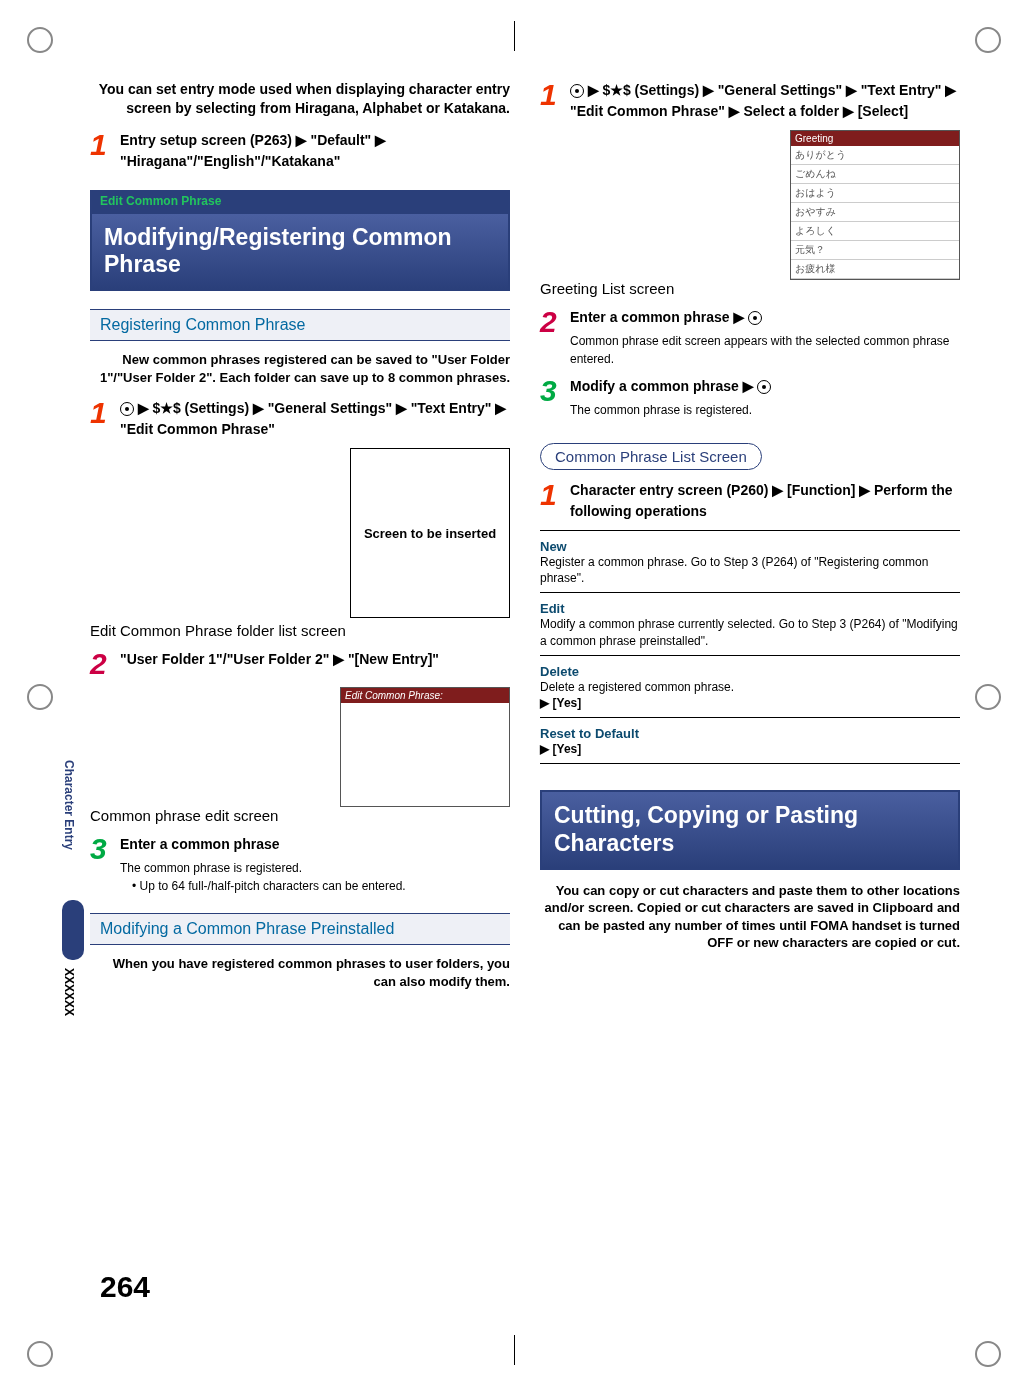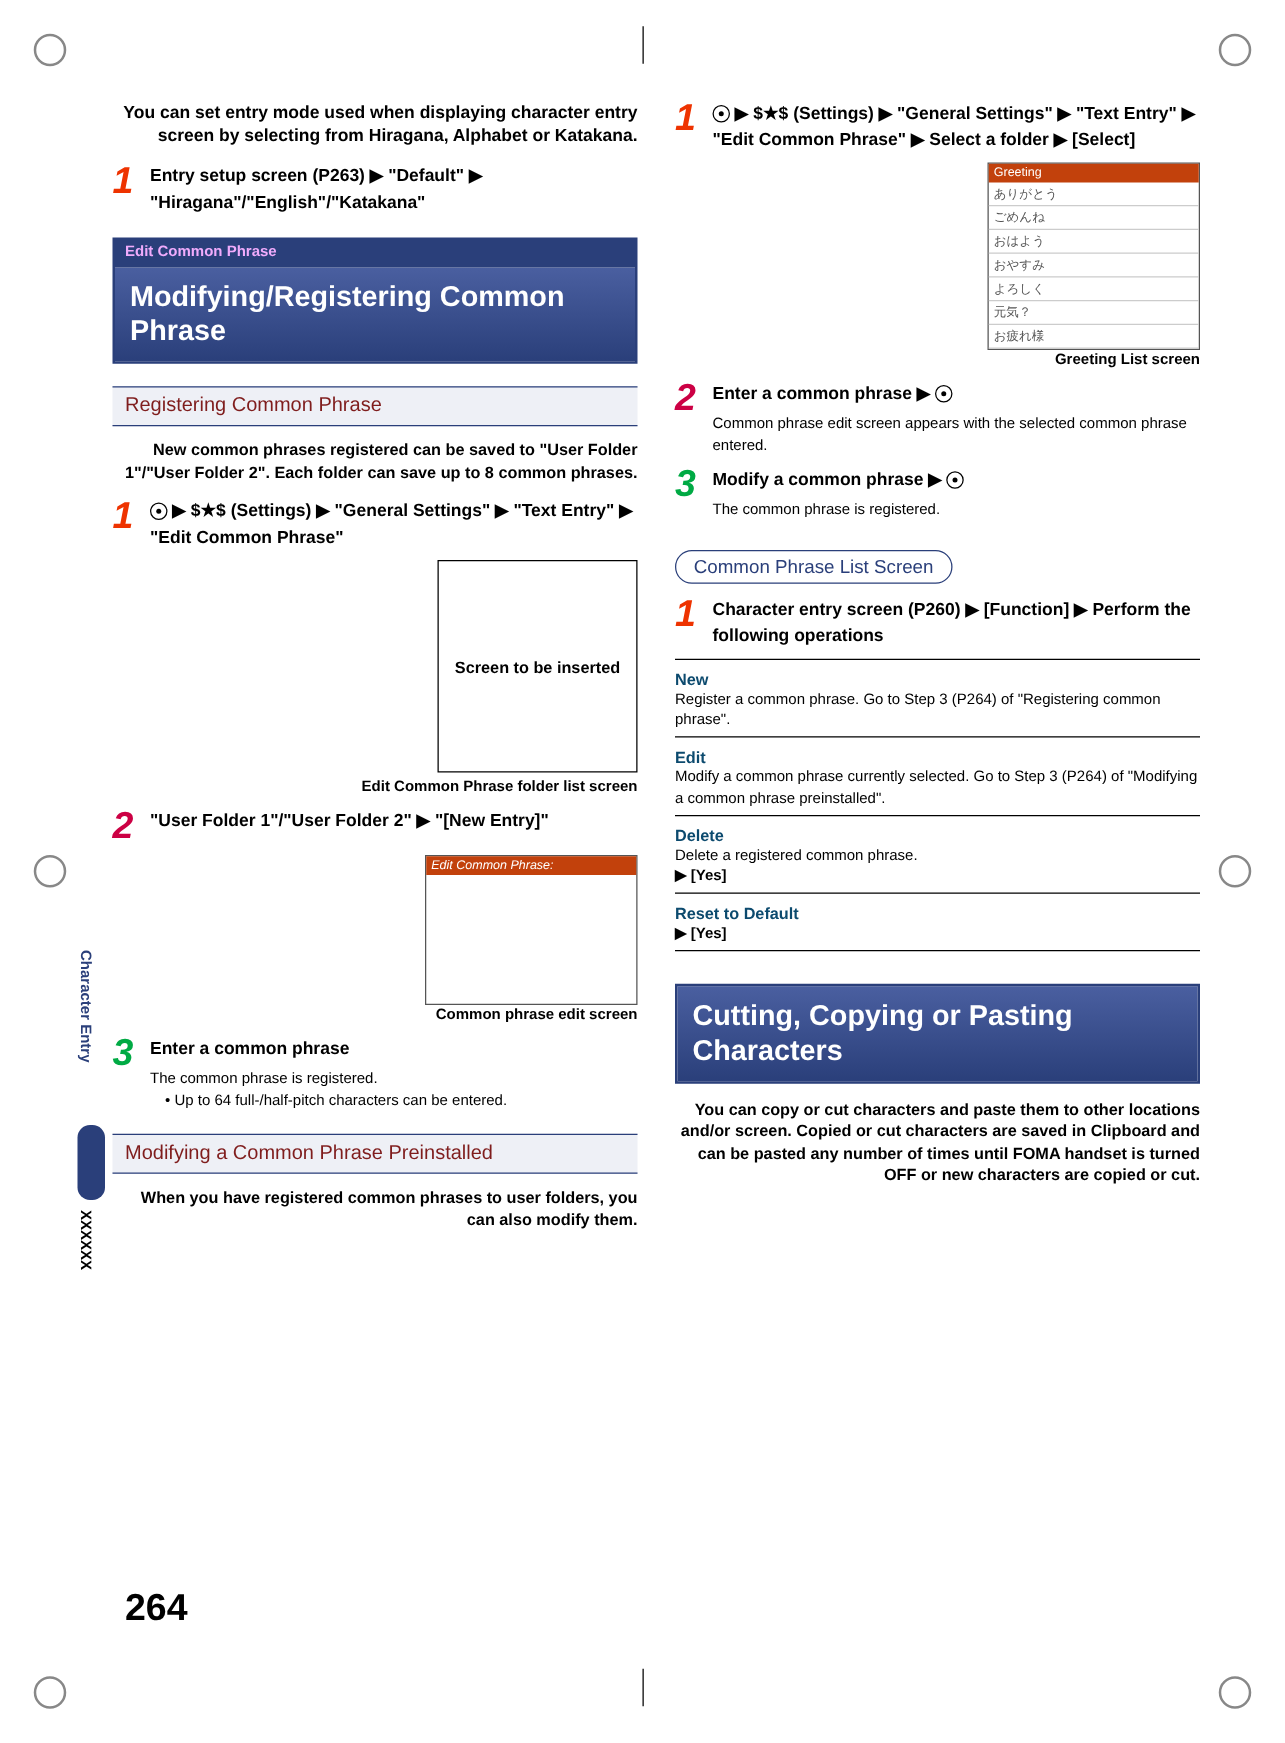--- a/index.html
+++ b/index.html
@@ -50,41 +50,41 @@
     flex-shrink: 0;
   }
   .c1 { color: #e30; }
   .c2 { color: #c04; }
   .c3 { color: #0a4; }
   .step-body { flex: 1; font-size: 14px; line-height: 1.5; }
   .step-body .lead { font-weight: bold; }
   .step-body .sub { font-size: 12px; font-weight: normal; margin-top: 4px; }
   .category-bar {
     background: #2a3f7a;
-    color: #f0abfc;
+    color: #22c55e;
     font-size: 12px;
     font-weight: bold;
     padding: 4px 10px;
     margin-top: 18px;
   }
   .title-bar {
     border: 2px solid #2a3f7a;
     background: linear-gradient(#4a5fa0, #2a3f7a);
     color: #fff;
     font-size: 23px;
     font-weight: bold;
     padding: 10px 12px;
     line-height: 1.2;
     margin-bottom: 12px;
   }
   .sub-heading {
     border-top: 1px solid #2a3f7a;
     border-bottom: 1px solid #2a3f7a;
     background: #eef0f6;
-    color: #7f1d1d;
+    color: #0369a1;
     font-size: 16px;
     padding: 6px 10px;
     margin: 18px 0 10px;
   }
   .pill-heading {
     border: 1px solid #2a3f7a;
     border-radius: 14px 14px 14px 14px;
     color: #2a3f7a;
     font-size: 15px;
     padding: 4px 14px;
@@ -97,27 +97,27 @@
     width: 160px;
     height: 170px;
     margin: 8px 0 4px auto;
     display:flex;
     align-items:center;
     justify-content:center;
     font-size:13px;
     font-weight:bold;
     text-align:right;
   }
-  .caption { font-size: 12px; font-weight: bold; text-align: right; margin-bottom: 10px; }
+  .caption { font-size: 15px; font-weight: normal; text-align: left; margin-bottom: 10px; }
   .mini-shot {
     border:1px solid #555;
     width:170px; margin-left:auto;
     font-size:10px;
   }
-  .mini-shot .bar { background:#c2410c; color:#fff; padding:2px 4px; font-size:10px;}
+  .mini-shot .bar { background:#7f1d1d; color:#fff; padding:2px 4px; font-size:10px;}
   .mini-shot .rows { padding:0; }
   .mini-shot .rows div { border-bottom:1px solid #ccc; padding:2px 4px; color:#555;}
   .bullet { font-size:12px; margin-left:12px; text-indent:-10px; padding-left:10px;}
   .side-tab {
     position: absolute;
     left: 62px;
     top: 760px;
     writing-mode: vertical-rl;
     font-size: 12px;
     font-weight: bold;

